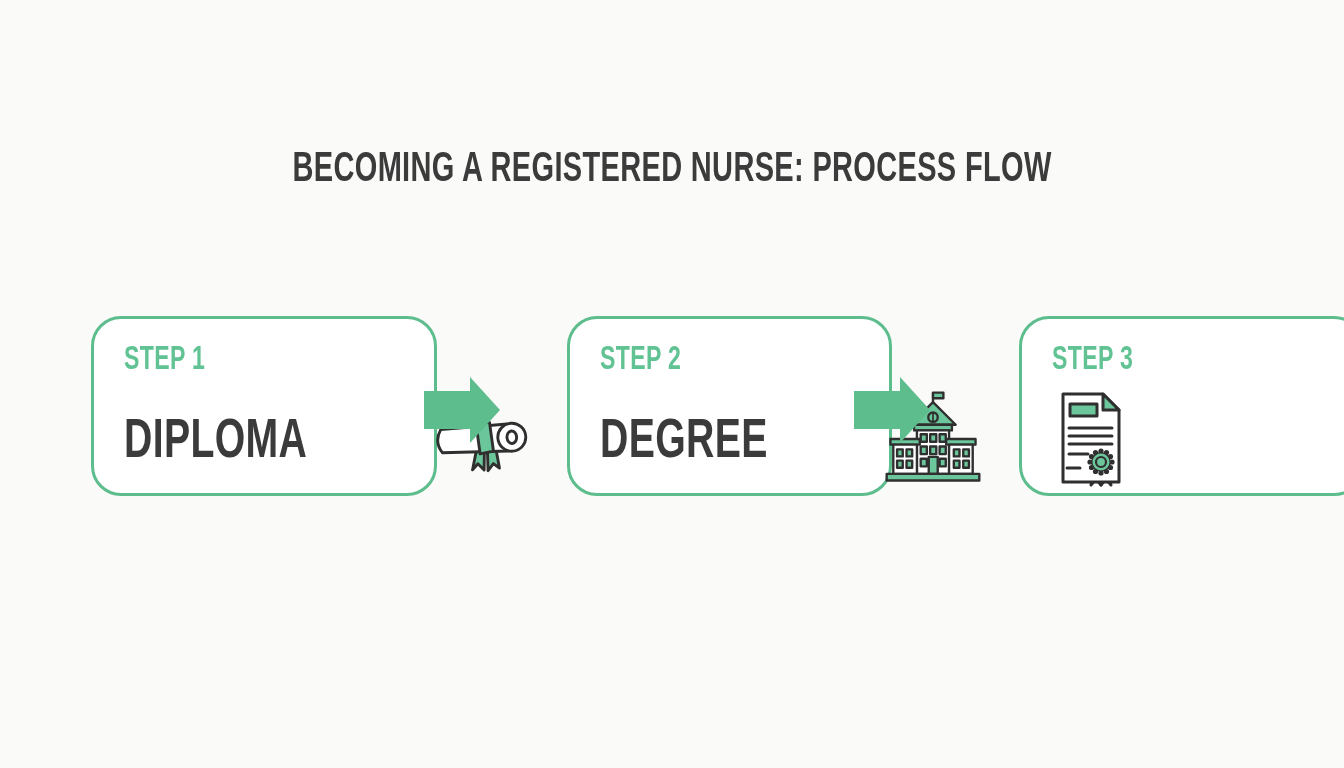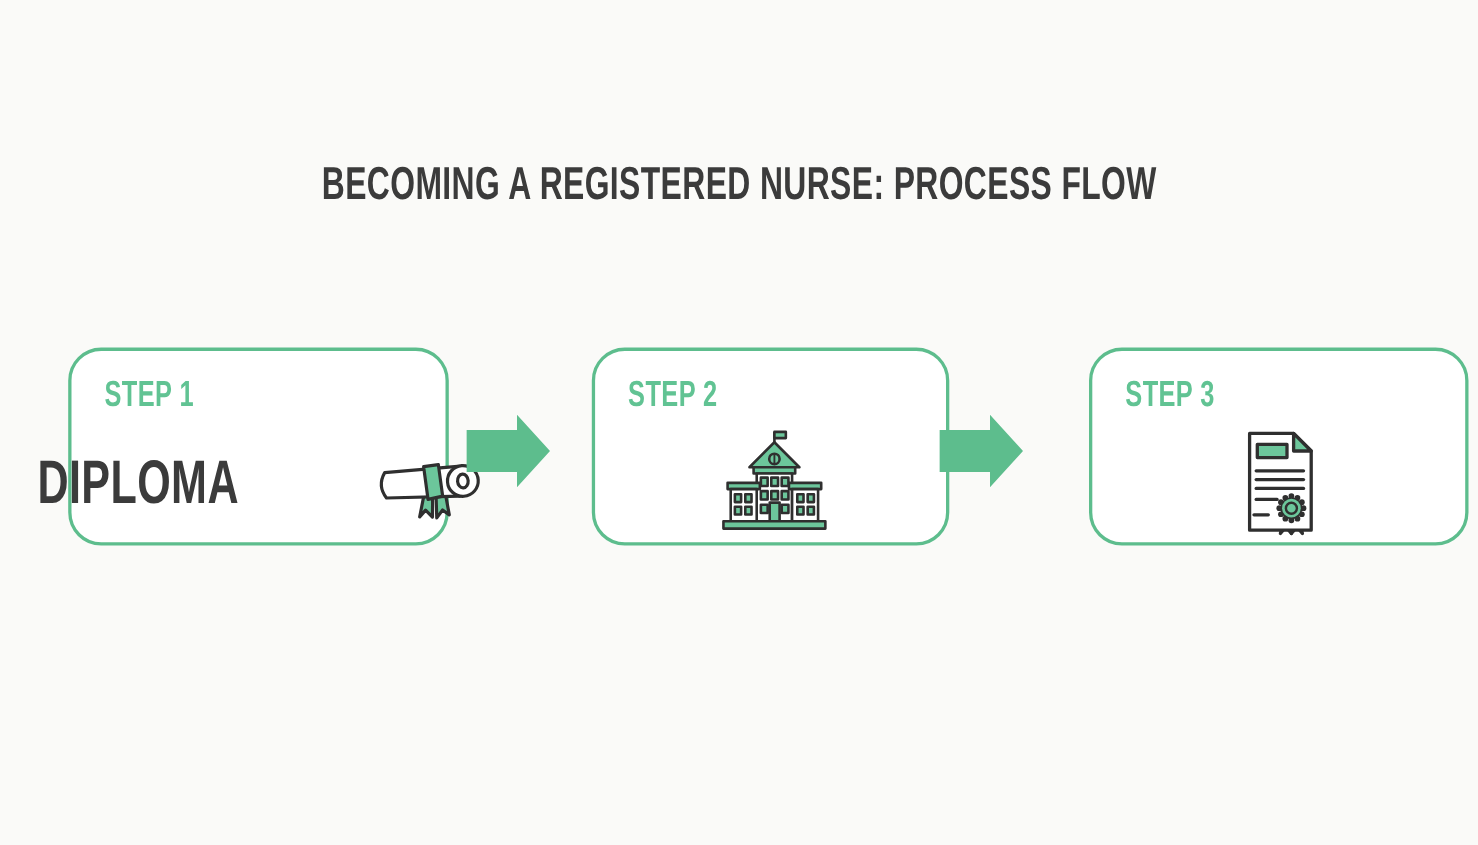--- a/index.html
+++ b/index.html
@@ -42,39 +42,40 @@
 
   .card {
     position: absolute;
     top: 316px;
     height: 180px;
     box-sizing: border-box;
     background: #ffffff;
     border: 3.5px solid #5dbd8d;
     border-radius: 30px;
     padding: 22px 24px 18px 30px;
+    margin-left: 29px;
   }
   .card-1 { left: 62px;  width: 346px; }
   .card-2 { left: 538px; width: 325px; }
   .card-3 { left: 990px; width: 345px; }
 
   .step-label {
     font-size: 33px;
     font-weight: bold;
     color: #61c393;
     letter-spacing: 0.5px;
     line-height: 1;
   }
 
   .main-row {
     margin-top: 14px;
     height: 100px;
     display: flex;
     align-items: center;
-    justify-content: center;
+    justify-content: flex-start;
     gap: 41px;
   }
 
   .step-name {
     font-size: 56px;
     font-weight: bold;
     color: #3b3b3b;
     letter-spacing: 0.5px;
     line-height: 1;
   }
@@ -131,20 +132,23 @@
     <svg width="76" height="66" viewBox="0 0 76 66">
       <polygon points="0,14 46,14 46,0 76,33 46,66 46,52 0,52" fill="#5dbd8d"></polygon>
     </svg>
   </div>
 
   <div class="card card-2">
     <div class="step-label">
       <span class="cond">STEP 2</span>
     </div>
     <div class="main-row">
+      <span class="step-name">
+        <span class="cond">DEGREE</span>
+      </span>
       <span class="icon">
         <svg width="104" height="100" viewBox="0 0 110 100">
           <g stroke="#2f2f2f" stroke-width="2.5" stroke-linejoin="round">
 
             <line x1="55" y1="14" x2="55" y2="2"></line>
             <rect x="55" y="2" width="11" height="6" fill="#6cc69b"></rect>
 
             <polygon points="31,36 55,12 79,36" fill="#6cc69b"></polygon>
             <circle cx="55" cy="28" r="5" fill="#6cc69b"></circle>
             <line x1="55" y1="23.5" x2="55" y2="32.5" stroke-width="1.8"></line>

